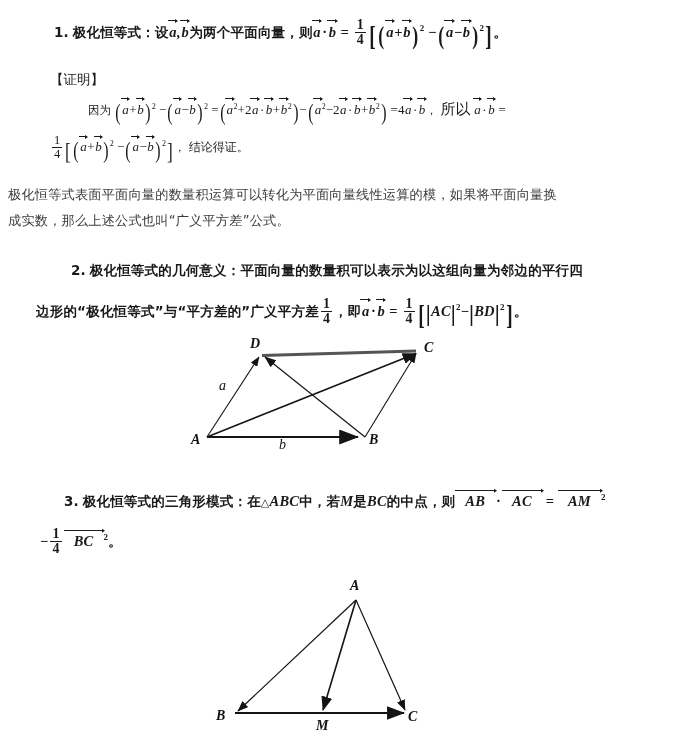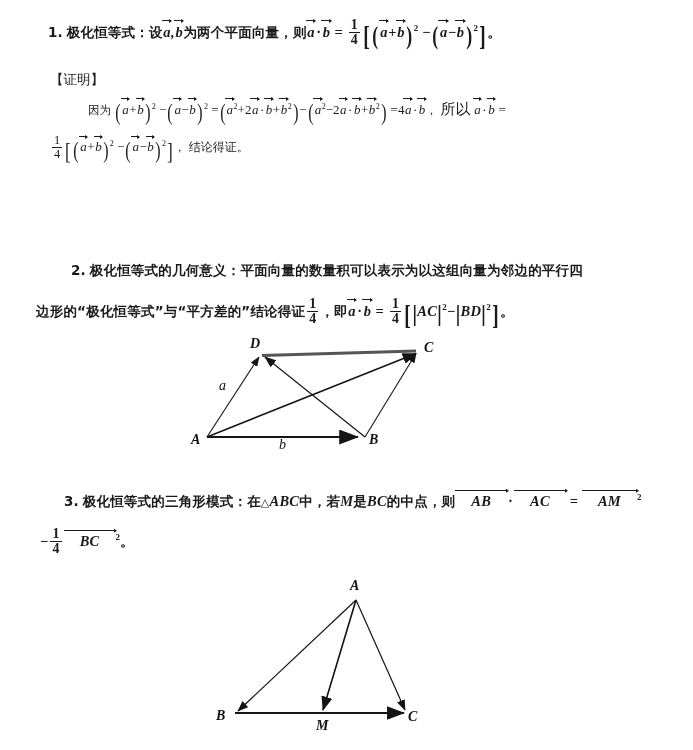--- a/index.html
+++ b/index.html
@@ -68,21 +68,21 @@
     border-left: 3px solid #1a1a1a;
     border-top: 2px solid transparent;
     border-bottom: 2px solid transparent;
     transform: translateY(-1px);
   }
   
   .ovl {
     position: relative;
     display: inline-block;
     font-style: italic;
-    padding: 0 16px;
+    padding: 0 10px;
   }
   .ovl::after {
     content: "";
     position: absolute;
     left: 0; right: 0;
     top: -0.22em;
     border-top: 1.1px solid #1a1a1a;
   }
   .ovl.arrowhead::before {
     content: "";
@@ -164,21 +164,21 @@
     font-size: 14px;
     color: #111;
   }
   .figlabel.plain { font-weight: normal; }
 </style>
 </head>
 <body>
 
 <div class="page">
 
-  <div class="mathline heading" style="left:48px; top:18px; font-size:14.5px;">
+  <div class="mathline heading" style="left:54px; top:18px; font-size:14.5px;">
     <span class="cnb">1.</span>
     <span class="cnb">极化恒等式：</span><span class="cnb">设</span><span class="vec arrowhead">a</span><span style="font-style:italic;">,</span><span class="vec arrowhead">b</span><span class="cnb">为两个平面向量，则</span><span class="vec arrowhead">a</span><span class="dotop">·</span><span class="vec arrowhead">b</span>
     <span style="font-style:normal;">=</span>
     <span class="frac"><span class="num">1</span><span class="den">4</span></span><span class="bigbr">[</span><span class="bigpr">(</span><span class="vec arrowhead">a</span><span style="font-style:normal;">+</span><span class="vec arrowhead">b</span><span class="bigpr">)</span><span class="sup">2</span>
     <span style="font-style:normal;">−</span><span class="bigpr">(</span><span class="vec arrowhead">a</span><span style="font-style:normal;">−</span><span class="vec arrowhead">b</span><span class="bigpr">)</span><span class="sup">2</span><span class="bigbr">]</span><span class="cn">。</span>
   </div>
 
   <div class="mathline" style="left:50px; top:71px; font-size:13.5px;">
     <span class="cn">【证明】</span>
   </div>
@@ -193,28 +193,32 @@
     <span class="vec arrowhead">a</span><span class="dotop">·</span><span class="vec arrowhead">b</span>
     <span style="font-style:normal;">=</span>
   </div>
 
   <div class="mathline" style="left:50px; top:134px; font-size:13px;">
     <span class="frac"><span class="num">1</span><span class="den">4</span></span><span class="bigbr">[</span><span class="bigpr">(</span><span class="vec arrowhead">a</span><span style="font-style:normal;">+</span><span class="vec arrowhead">b</span><span class="bigpr">)</span><span class="sup">2</span>
     <span style="font-style:normal;">−</span><span class="bigpr">(</span><span class="vec arrowhead">a</span><span style="font-style:normal;">−</span><span class="vec arrowhead">b</span><span class="bigpr">)</span><span class="sup">2</span><span class="bigbr">]</span><span class="cn" style="font-size:11.5px;">，</span>
     <span class="cn" style="font-size:12px;">结论得证。</span>
   </div>
 
+  <div class="note" style="left:8px; top:182px; width:680px;">
+    <span>极化恒等式表面平面向量的数量积运算可以转化为平面向量线性运算的模，如果将平面向量换</span><br>
+    <span>成实数，那么上述公式也叫</span><span>“广义平方差”</span><span>公式。</span>
+  </div>
 
   <div class="mathline heading" style="left:64px; top:262px; font-size:14.5px;margin-left:7px;">
     <span class="cnb">2.</span>
     <span class="cnb">极化恒等式的几何意义：</span><span class="cnb">平面向量的数量积可以表示为以这组向量为邻边的平行四</span>
   </div>
 
   <div class="mathline heading" style="left:36px; top:297px; font-size:14.5px;">
-    <span class="cnb">边形的</span><span class="cnb">“极化恒等式”</span><span class="cnb">与</span><span class="cnb">“平方差的”</span><span class="cnb">结论得证</span><span class="frac"><span class="num">1</span><span class="den">4</span></span><span class="cnb">，即</span><span class="vec arrowhead">a</span><span class="dotop">·</span><span class="vec arrowhead">b</span>
+    <span class="cnb">边形的</span><span class="cnb">“极化恒等式”</span><span class="cnb">与</span><span class="cnb">“平方差的”</span><span class="cnb">广义平方差</span><span class="frac"><span class="num">1</span><span class="den">4</span></span><span class="cnb">，即</span><span class="vec arrowhead">a</span><span class="dotop">·</span><span class="vec arrowhead">b</span>
     <span style="font-style:normal;">=</span>
     <span class="frac"><span class="num">1</span><span class="den">4</span></span><span class="bigbr">[</span><span class="absbar">|</span><span class="it">AC</span><span class="absbar">|</span><span class="sup">2</span><span style="font-style:normal;">−</span><span class="absbar">|</span><span class="it">BD</span><span class="absbar">|</span><span class="sup">2</span><span class="bigbr">]</span><span class="cn">。</span>
   </div>
 
   <svg class="figure" style="left:180px; top:330px;" width="300" height="130" viewBox="0 0 300 130">
     <defs>
       <marker id="ah" markerWidth="9" markerHeight="7" refX="8.4" refY="3.5" orient="auto">
         <polygon points="0,0 9,3.5 0,7" fill="#141414"></polygon>
       </marker>
       <marker id="ah2" markerWidth="10" markerHeight="7.5" refX="9.4" refY="3.75" orient="auto">

